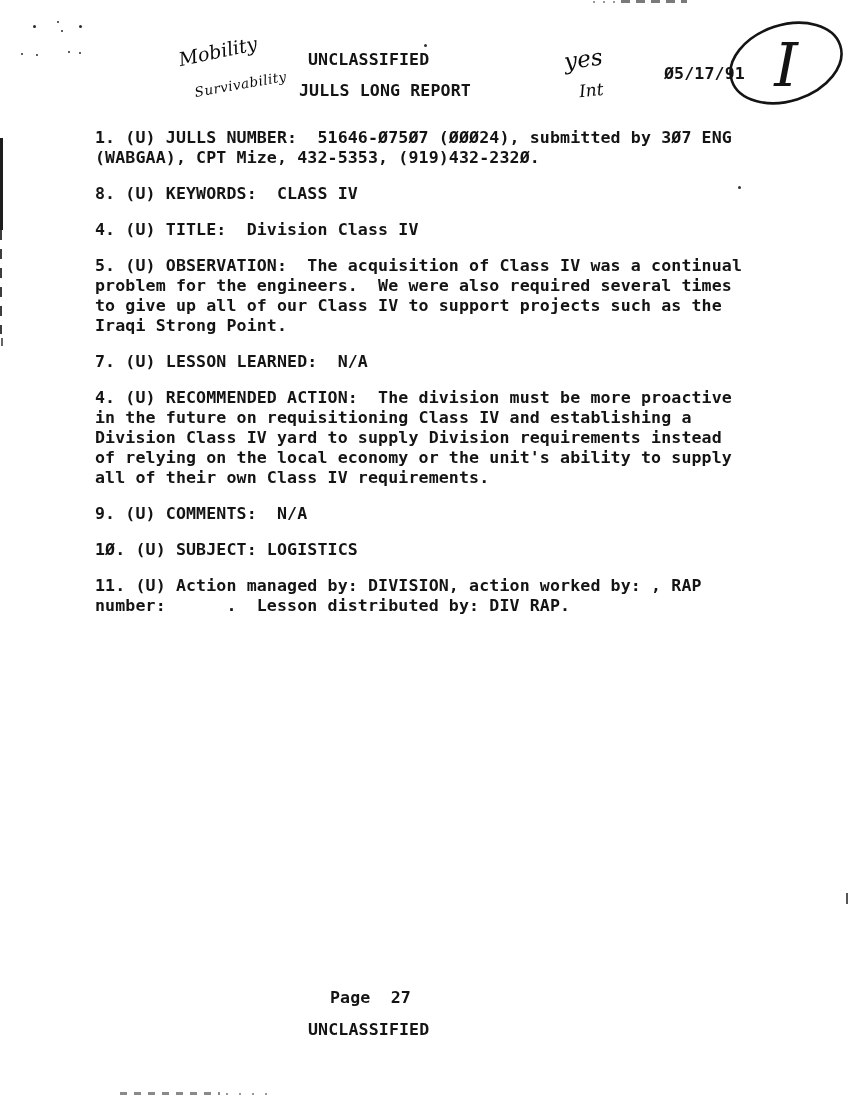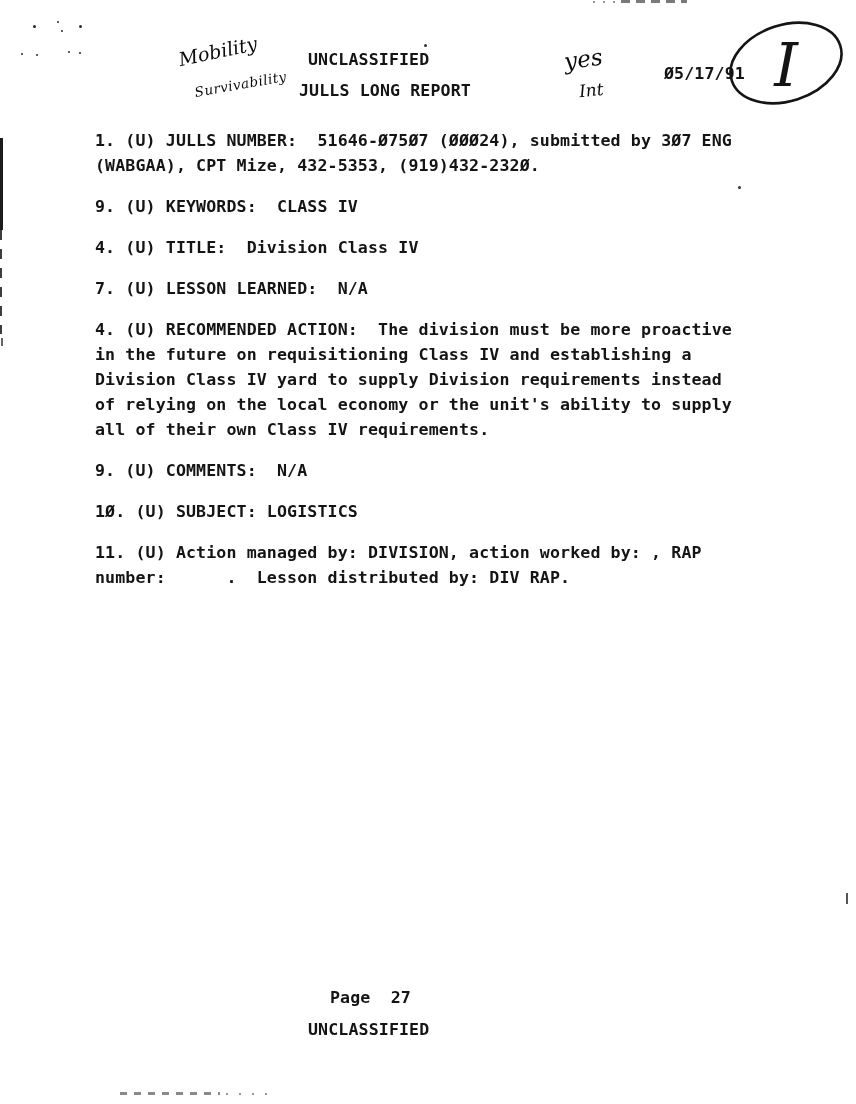--- a/index.html
+++ b/index.html
@@ -12,21 +12,21 @@
   }
   .typed{
     font-family:"DejaVu Sans Mono", monospace;
     font-weight:700;
     color:#141414;
     font-size:16.6px;
     letter-spacing:0.12px;
   }
   pre{margin:0;white-space:pre;}
   .abs{position:absolute;}
-  .para{line-height:25px;margin:0 0 16px 0;}
+  .para{line-height:20px;margin:0 0 16px 0;}
   .para.gap-large{}
   .body-block{position:absolute;left:95px;top:128px;width:700px;}
   .hand{
     font-family:"DejaVu Serif", serif;
     font-style:italic;
     color:#0a0a0a;
   }
   .speckle{position:absolute;background:#2a2a2a;border-radius:50%;}
   .edge-solid{position:absolute;left:0;top:138px;width:3px;height:92px;background:#1c1c1c;}
   .edge-dash{position:absolute;left:0;top:230px;width:2px;height:104px;
@@ -80,22 +80,26 @@
   <pre class="abs typed" style="left:664px;top:64px;">Ø5/17/91</pre>
 
   <svg class="abs" style="left:722px;top:14px;" width="132" height="98" viewBox="0 0 132 98">
     <ellipse cx="64" cy="49" rx="57" ry="38" transform="rotate(-18 64 49)" fill="none" stroke="#141414" stroke-width="2.6"></ellipse>
     <text x="64" y="72" text-anchor="middle" font-family="DejaVu Serif, serif" font-style="italic" font-size="60" fill="#141414">I</text>
   </svg>
 
   <div class="body-block">
     <pre class="typed para">1. (U) JULLS NUMBER:  51646-Ø75Ø7 (ØØØ24), submitted by 3Ø7 ENG
 (WABGAA), CPT Mize, 432-5353, (919)432-232Ø.</pre>
-    <pre class="typed para">9. (U) KEYWORDS:  CLASS IV</pre>
+    <pre class="typed para">8. (U) KEYWORDS:  CLASS IV</pre>
     <pre class="typed para">4. (U) TITLE:  Division Class IV</pre>
+    <pre class="typed para">5. (U) OBSERVATION:  The acquisition of Class IV was a continual
+problem for the engineers.  We were also required several times
+to give up all of our Class IV to support projects such as the
+Iraqi Strong Point.</pre>
     <pre class="typed para">7. (U) LESSON LEARNED:  N/A</pre>
     <pre class="typed para">4. (U) RECOMMENDED ACTION:  The division must be more proactive
 in the future on requisitioning Class IV and establishing a
 Division Class IV yard to supply Division requirements instead
 of relying on the local economy or the unit's ability to supply
 all of their own Class IV requirements.</pre>
     <pre class="typed para gap-large">9. (U) COMMENTS:  N/A</pre>
     <pre class="typed para">1Ø. (U) SUBJECT: LOGISTICS</pre>
     <pre class="typed para">11. (U) Action managed by: DIVISION, action worked by: , RAP
 number:      .  Lesson distributed by: DIV RAP.</pre>

